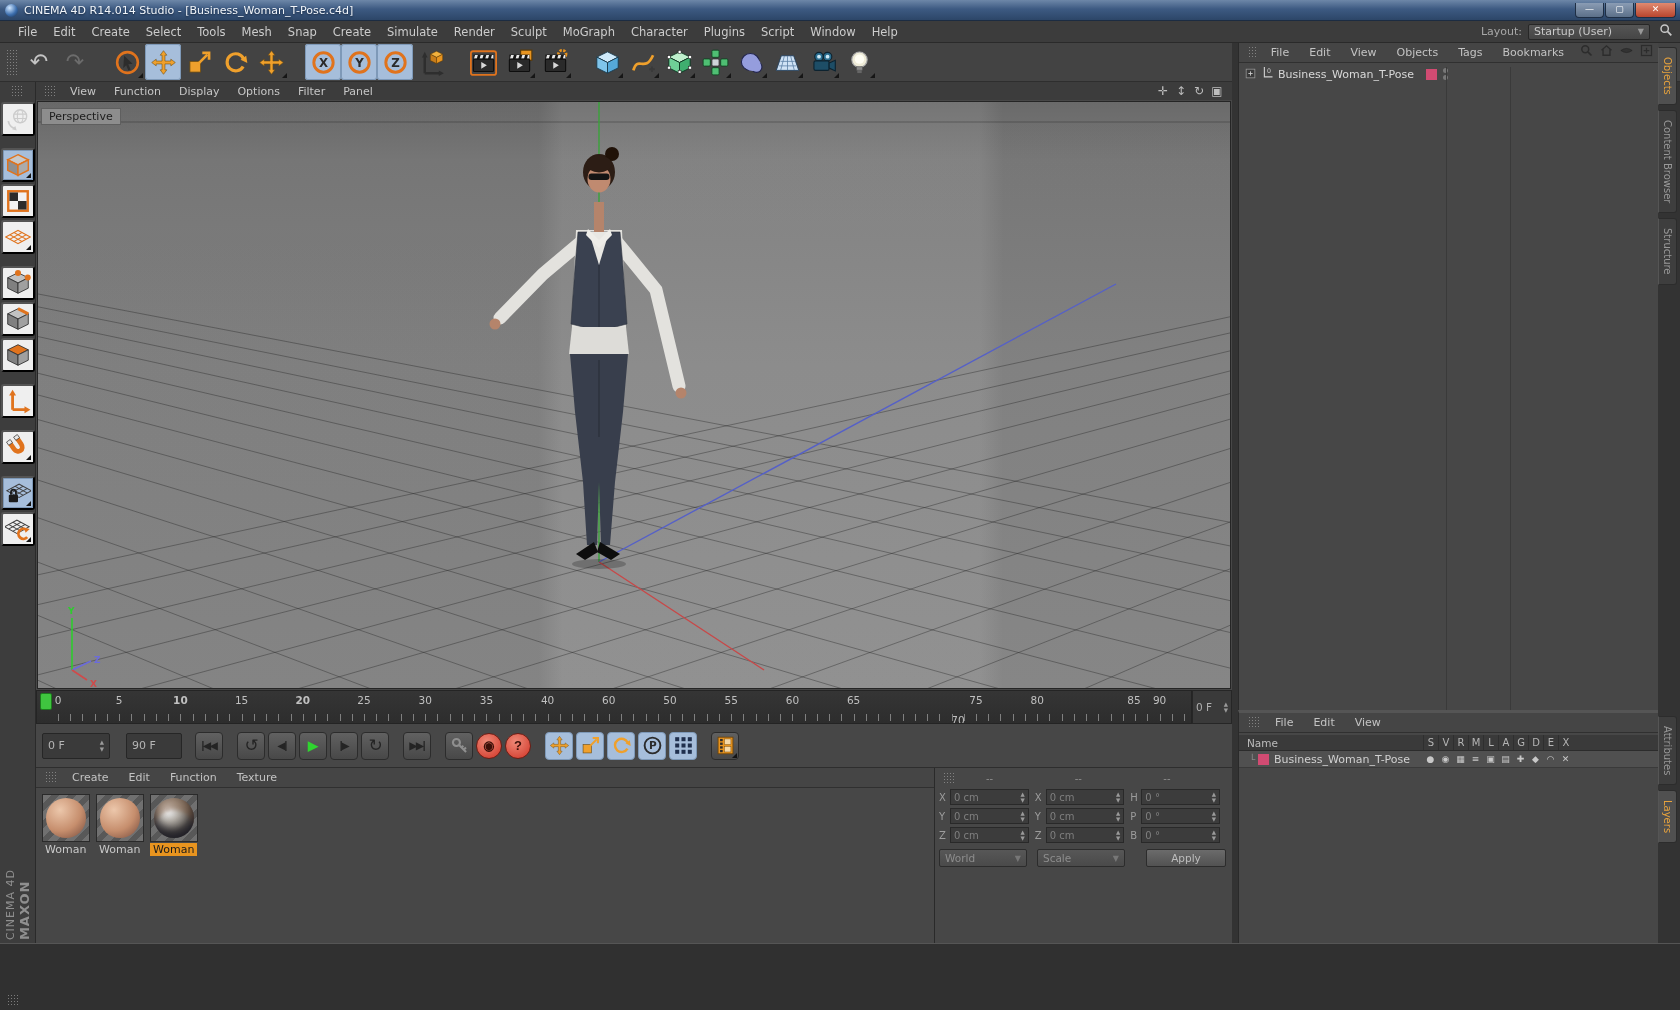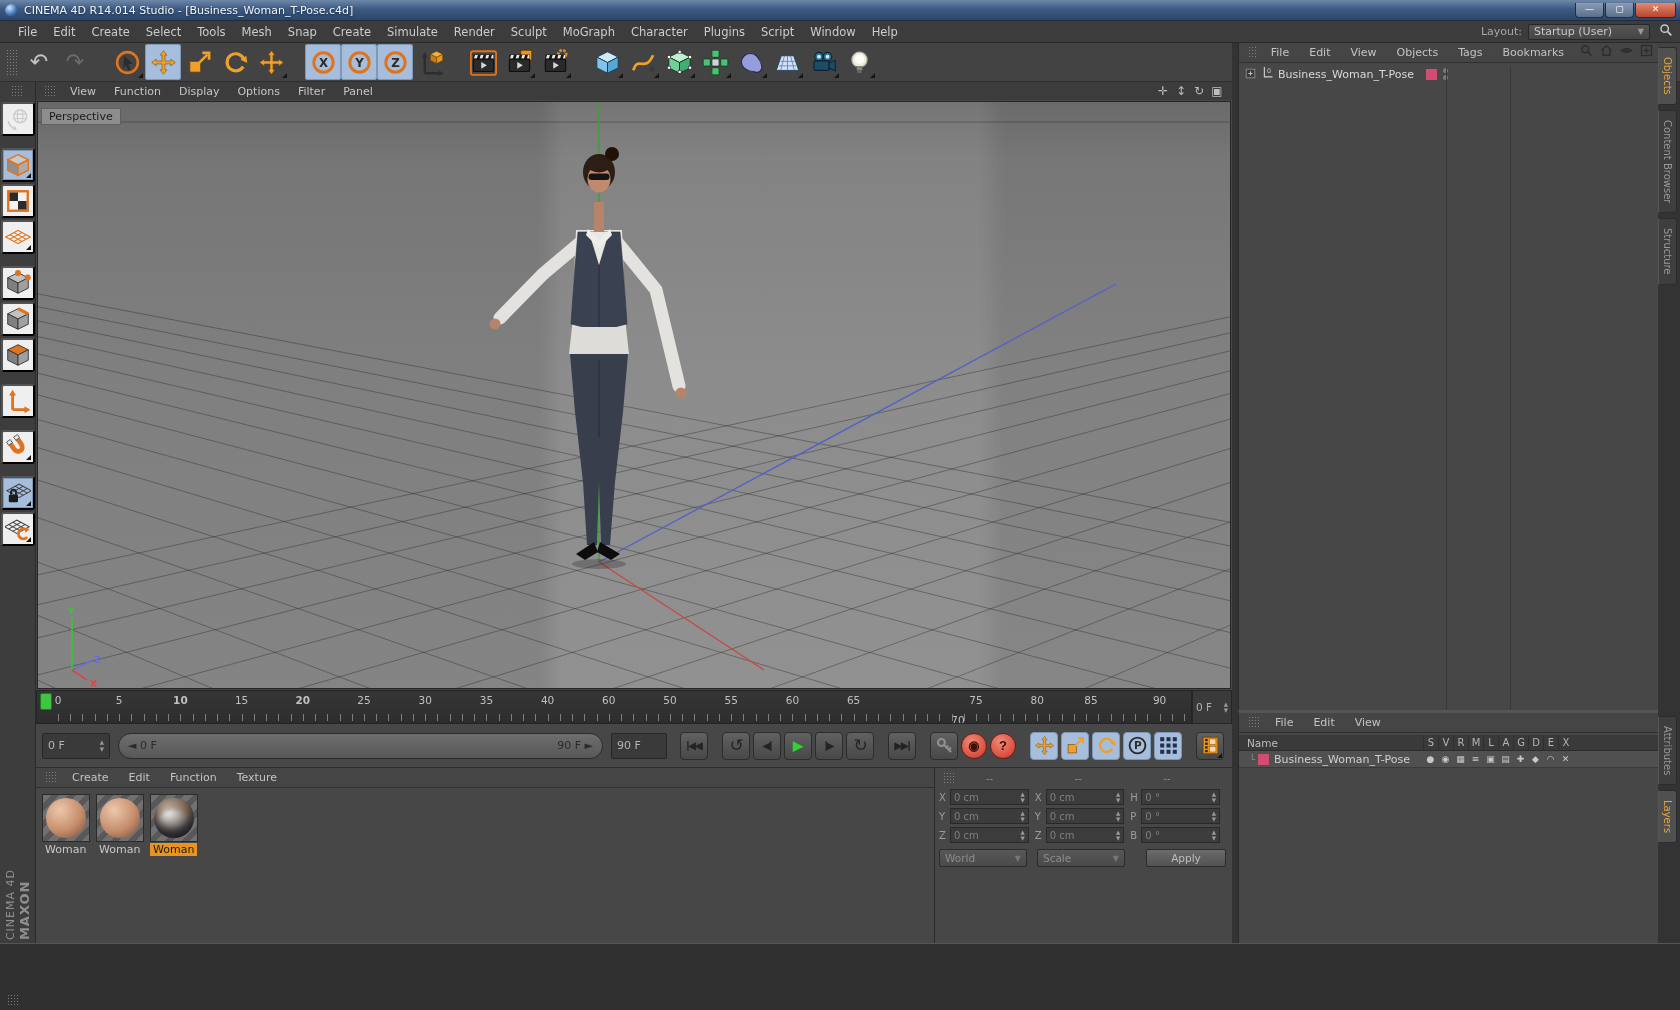--- a/index.html
+++ b/index.html
@@ -733,39 +733,35 @@
         <span class="ruler-num" style="left: 449.4px;">35</span>
         <span class="ruler-num" style="left: 510.6px;">40</span>
         <span class="ruler-num" style="left: 571.8px;">60</span>
         <span class="ruler-num" style="left: 633px;">50</span>
         <span class="ruler-num" style="left: 694.2px;">55</span>
         <span class="ruler-num" style="left: 755.4px;">60</span>
         <span class="ruler-num" style="left: 816.6px;">65</span>
         <span class="ruler-num" style="left: 921px; margin-top: 20px;">70</span>
         <span class="ruler-num" style="left: 939px;">75</span>
         <span class="ruler-num" style="left: 1000.2px;">80</span>
-        <span class="ruler-num" style="left: 1054px;">85</span>
+        <span class="ruler-num" style="left: 1097px;">85</span>
         <span class="ruler-num" style="left: 1122.6px;">90</span>
       </div>
     <div id="ruler-ticks"></div>
   </div>
   <div id="frame-box">
     <span>0 F</span>
     <span class="spin-arrows">▲<br>▼</span>
   </div>
 </div>
 
 <div id="transport">
   <div class="spin" id="cur-frame">
     <span>0 F</span>
     <span class="spin-arrows">▲<br>▼</span>
-  </div>
-  <div id="range-slider">
-    <span>◄ <span>0 F</span></span>
-    <span><span>90 F</span> ►</span>
   </div>
   <div class="spin" id="end-frame">
     <span>90 F</span>
   </div>
   <div id="t-buttons">
 
   <button class="t-btn">
         <span style="display:flex"></span>
         <span>|◀◀</span>
       </button>

